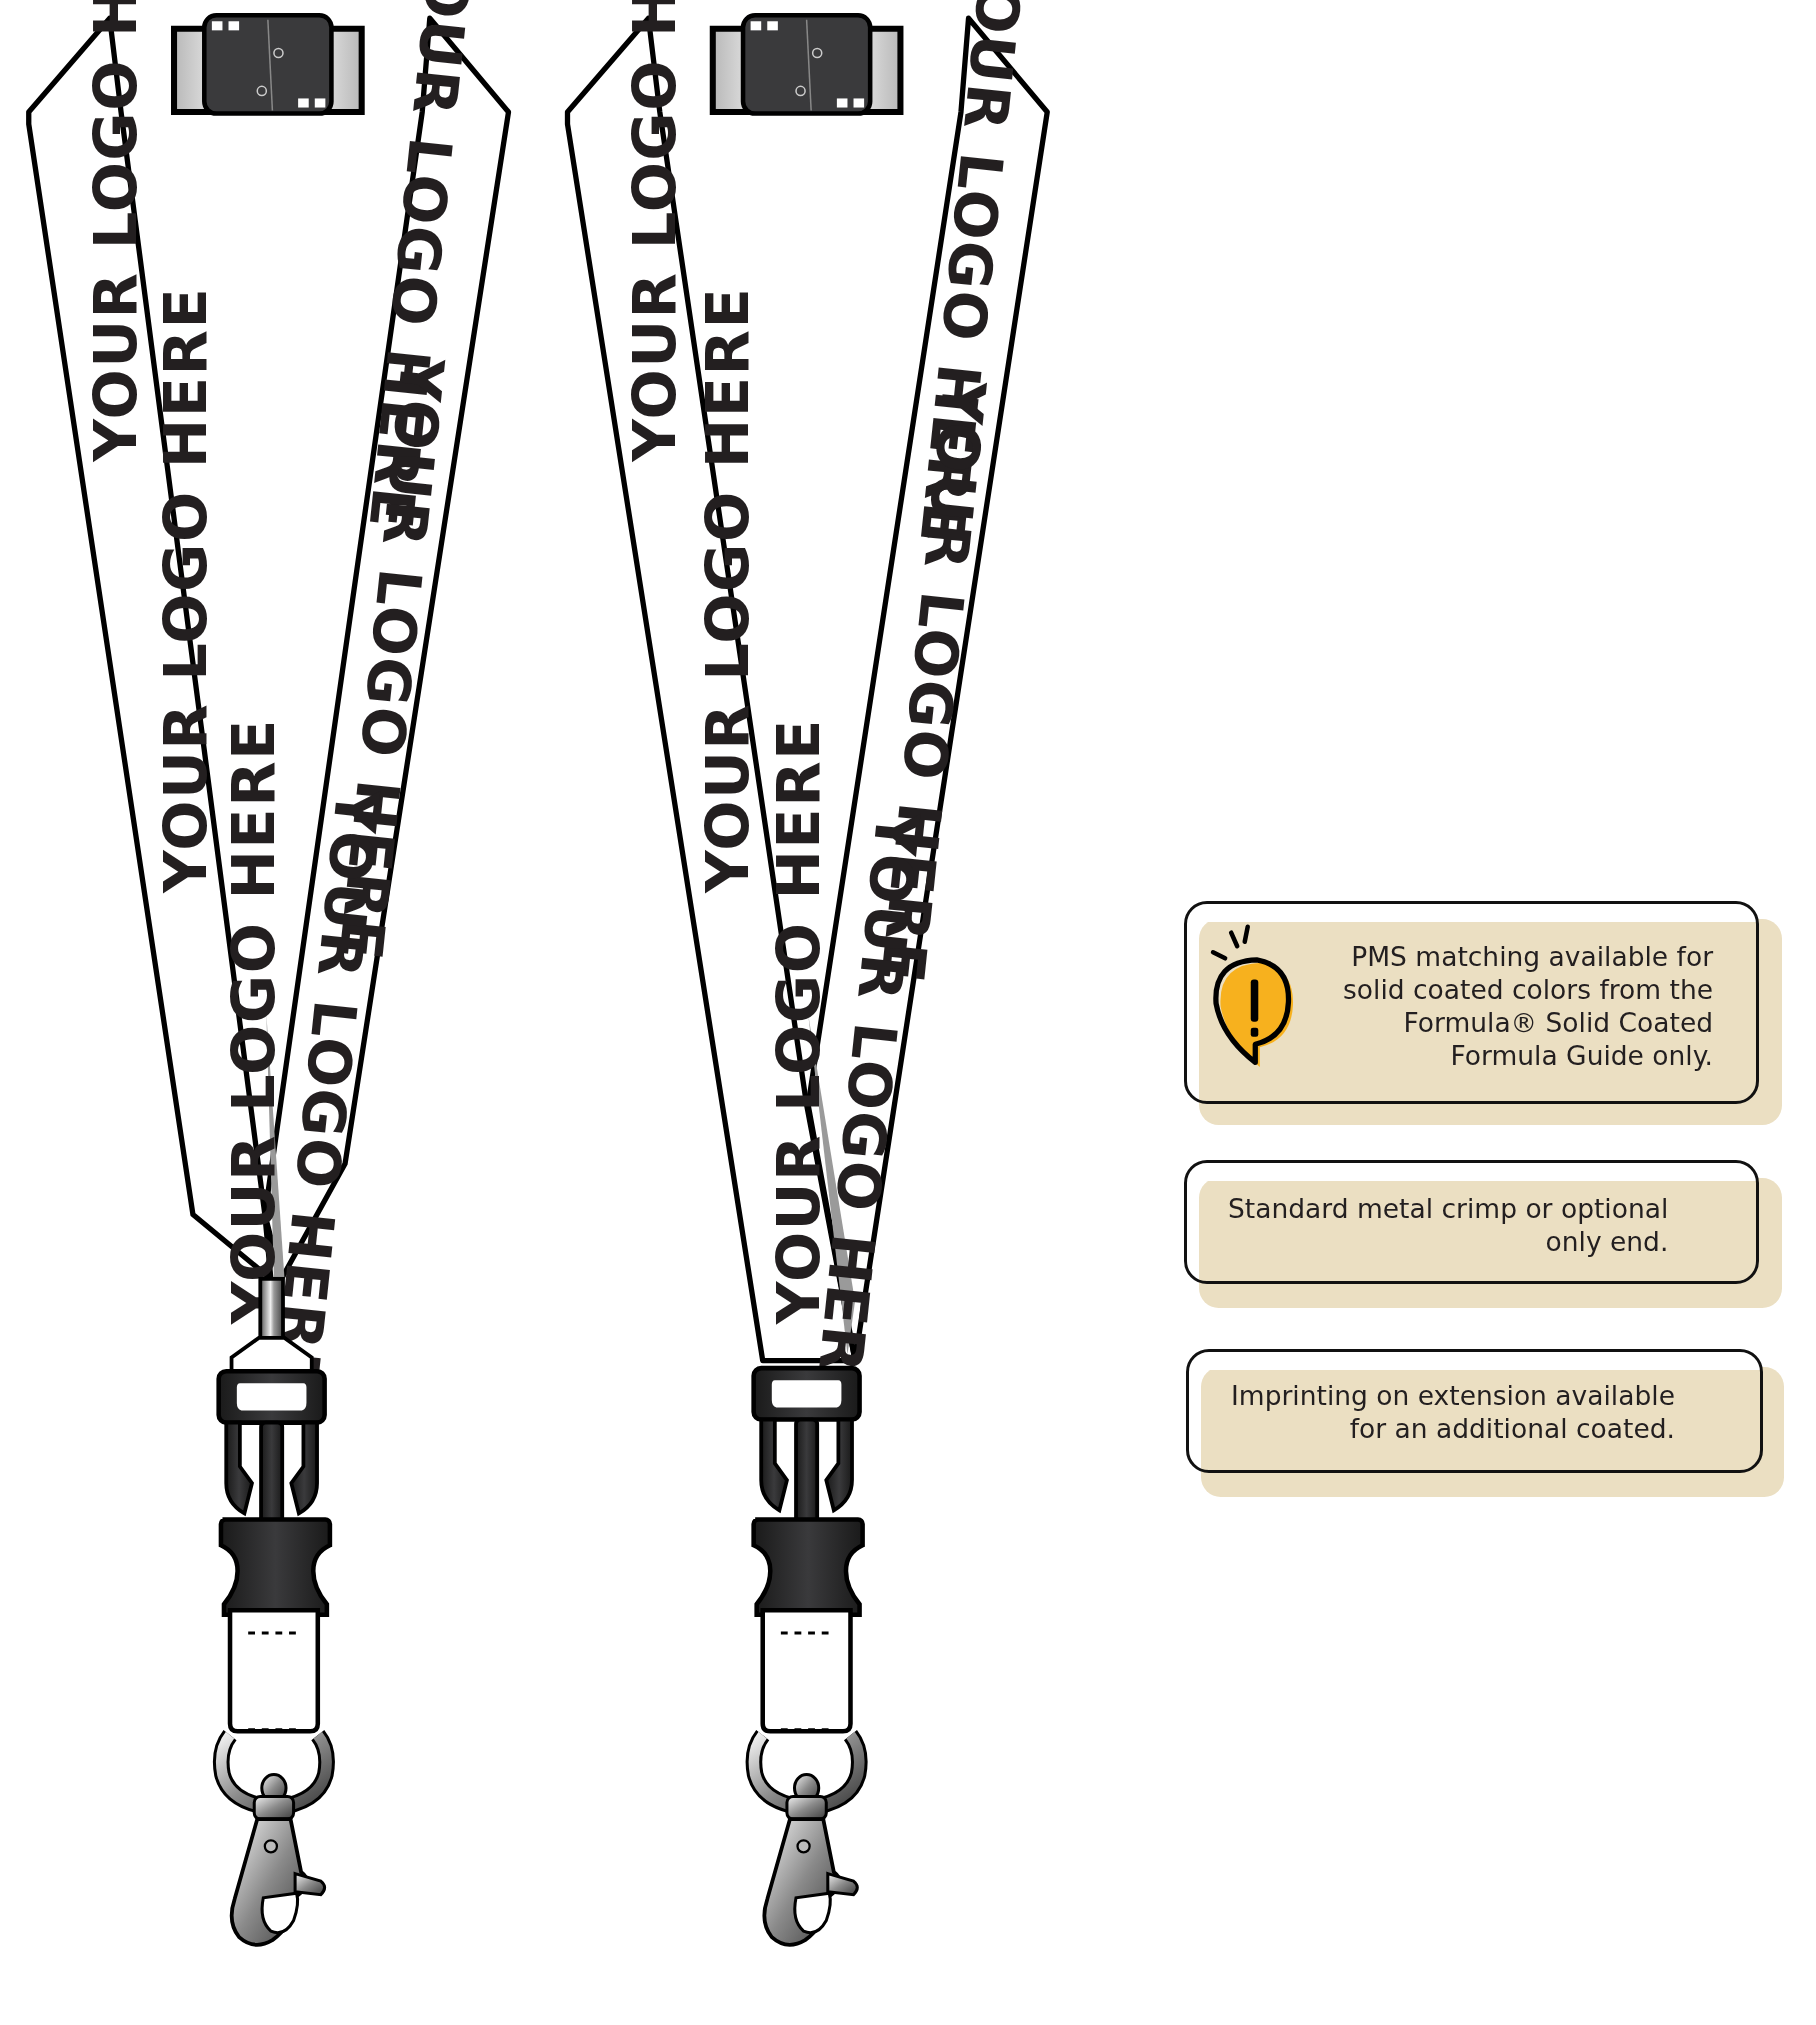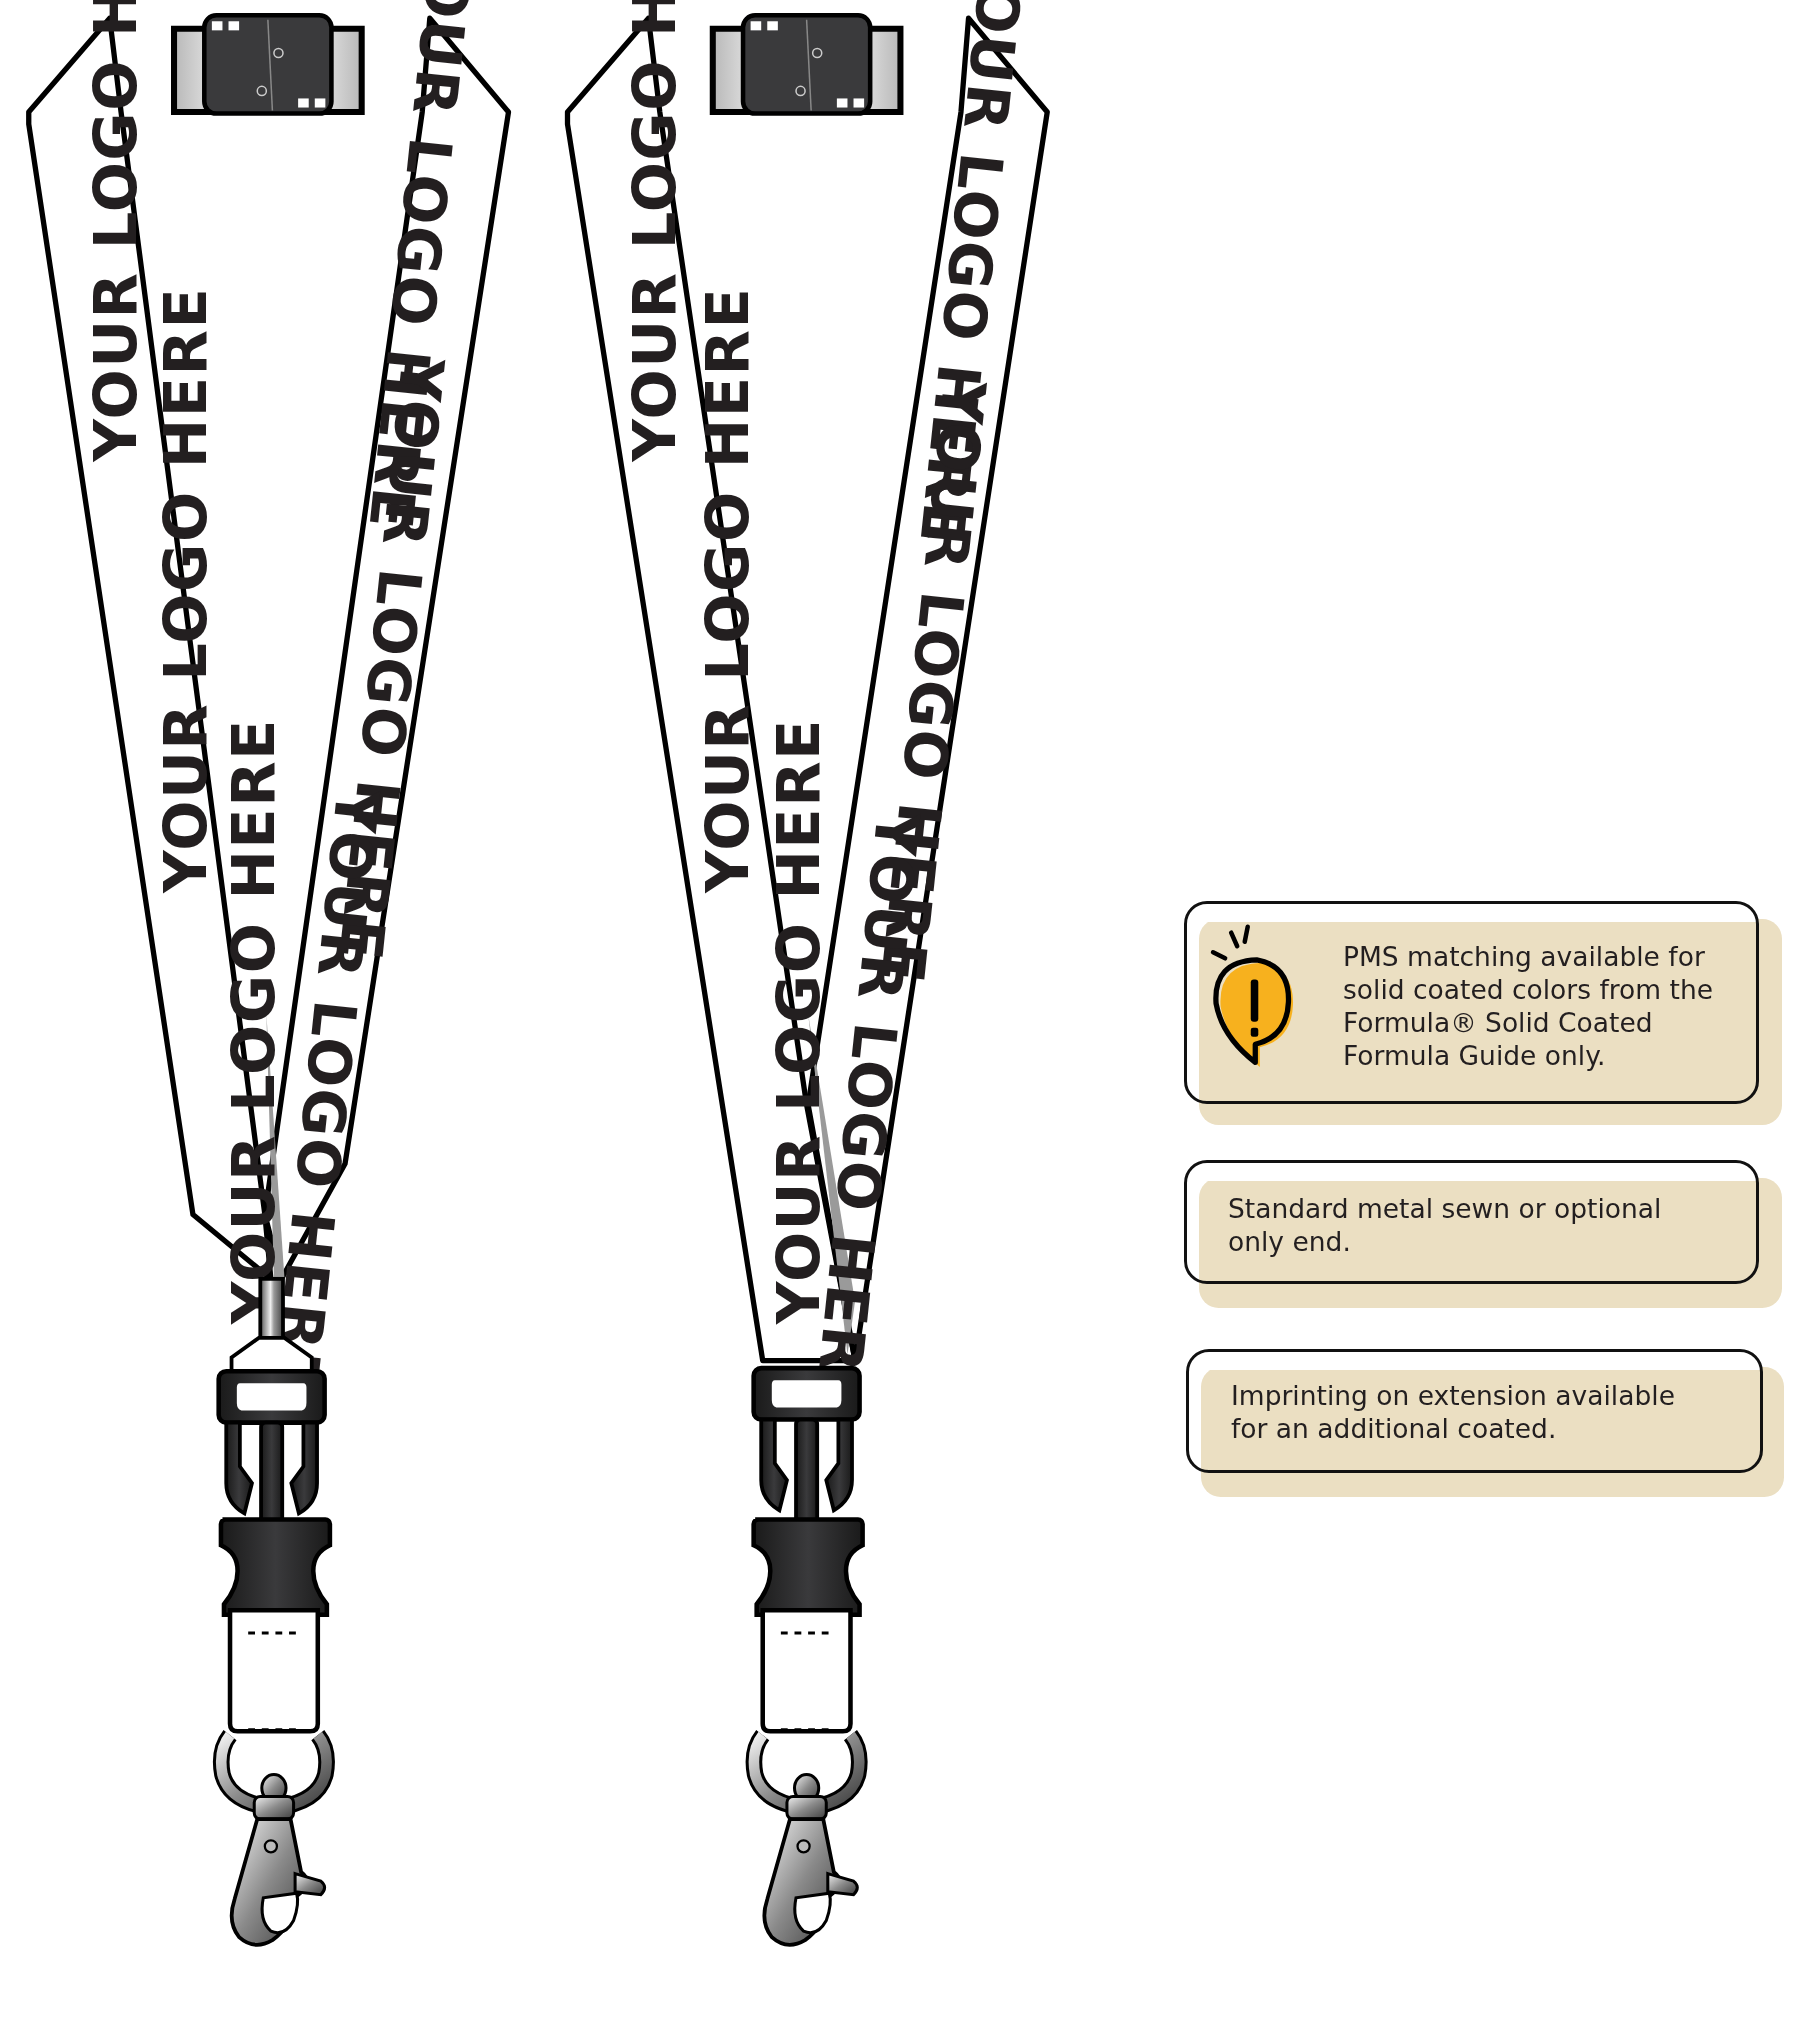--- a/index.html
+++ b/index.html
@@ -2,21 +2,21 @@
 <html style="font-size:12px"><head>
 <meta charset="utf-8">
 <style>
   html,body{margin:0;padding:0;background:#ffffff;}
   body{width:1816px;height:2025px;position:relative;overflow:hidden;font-family:"Liberation Sans","DejaVu Sans",sans-serif;}
   .lanyard-svg{position:absolute;left:0;top:0;width:1816px;height:2025px;}
   .logo-text{font-family:"DejaVu Sans","Liberation Sans",sans-serif;font-weight:bold;font-size:78px;fill:#231f20;letter-spacing:2px;}
   .note{position:absolute;}
   .note-shadow{position:absolute;background:#ebdfc2;border-radius:19.7px;}
   .note-box{position:absolute;border:3.8px solid #111;border-radius:23px;background:linear-gradient(#ffffff 0,#ffffff 18px,transparent 18px);box-sizing:border-box;}
-  .note-text{position:absolute;font-family:"DejaVu Sans","Liberation Sans",sans-serif;font-size:26.5px;line-height:33px;color:#231f20;}
+  .note-text{position:absolute;font-family:"DejaVu Sans","Liberation Sans",sans-serif;font-size:26.5px;line-height:33px;color:#231f20;text-align:right;}
 </style>
 </head>
 <body>
 
 <svg class="lanyard-svg" viewBox="0 0 2400 2676" xmlns="http://www.w3.org/2000/svg">
   <defs>
     <linearGradient id="neckGrad" x1="0" x2="1" y1="0" y2="0">
       <stop offset="0" stop-color="#b8b8b8"></stop>
       <stop offset="0.35" stop-color="#ffffff"></stop>
       <stop offset="0.65" stop-color="#ffffff"></stop>
@@ -146,21 +146,21 @@
     <div>solid coated colors from the</div>
     <div>Formula® Solid Coated</div>
     <div>Formula Guide only.</div>
   </div>
 </div>
 
 <div class="note" style="left:1184px;top:1160px;width:598px;height:151px;">
   <div class="note-shadow" style="left:15px;top:18px;width:583px;height:130px;"></div>
   <div class="note-box" style="left:0;top:0;width:575px;height:124px;"></div>
   <div class="note-text" style="left:44px;top:32px;">
-    <div>Standard metal sewn or optional</div>
+    <div>Standard metal crimp or optional</div>
     <div>only end.</div>
   </div>
 </div>
 
 <div class="note" style="left:1186px;top:1349px;width:522px;height:151px;">
   <div class="note-shadow" style="left:15px;top:18px;width:583px;height:130px;"></div>
   <div class="note-box" style="left:0;top:0;width:577px;height:124px;"></div>
   <div class="note-text" style="left:45px;top:30px;">
     <div>Imprinting on extension available</div>
     <div>for an additional coated.</div>

